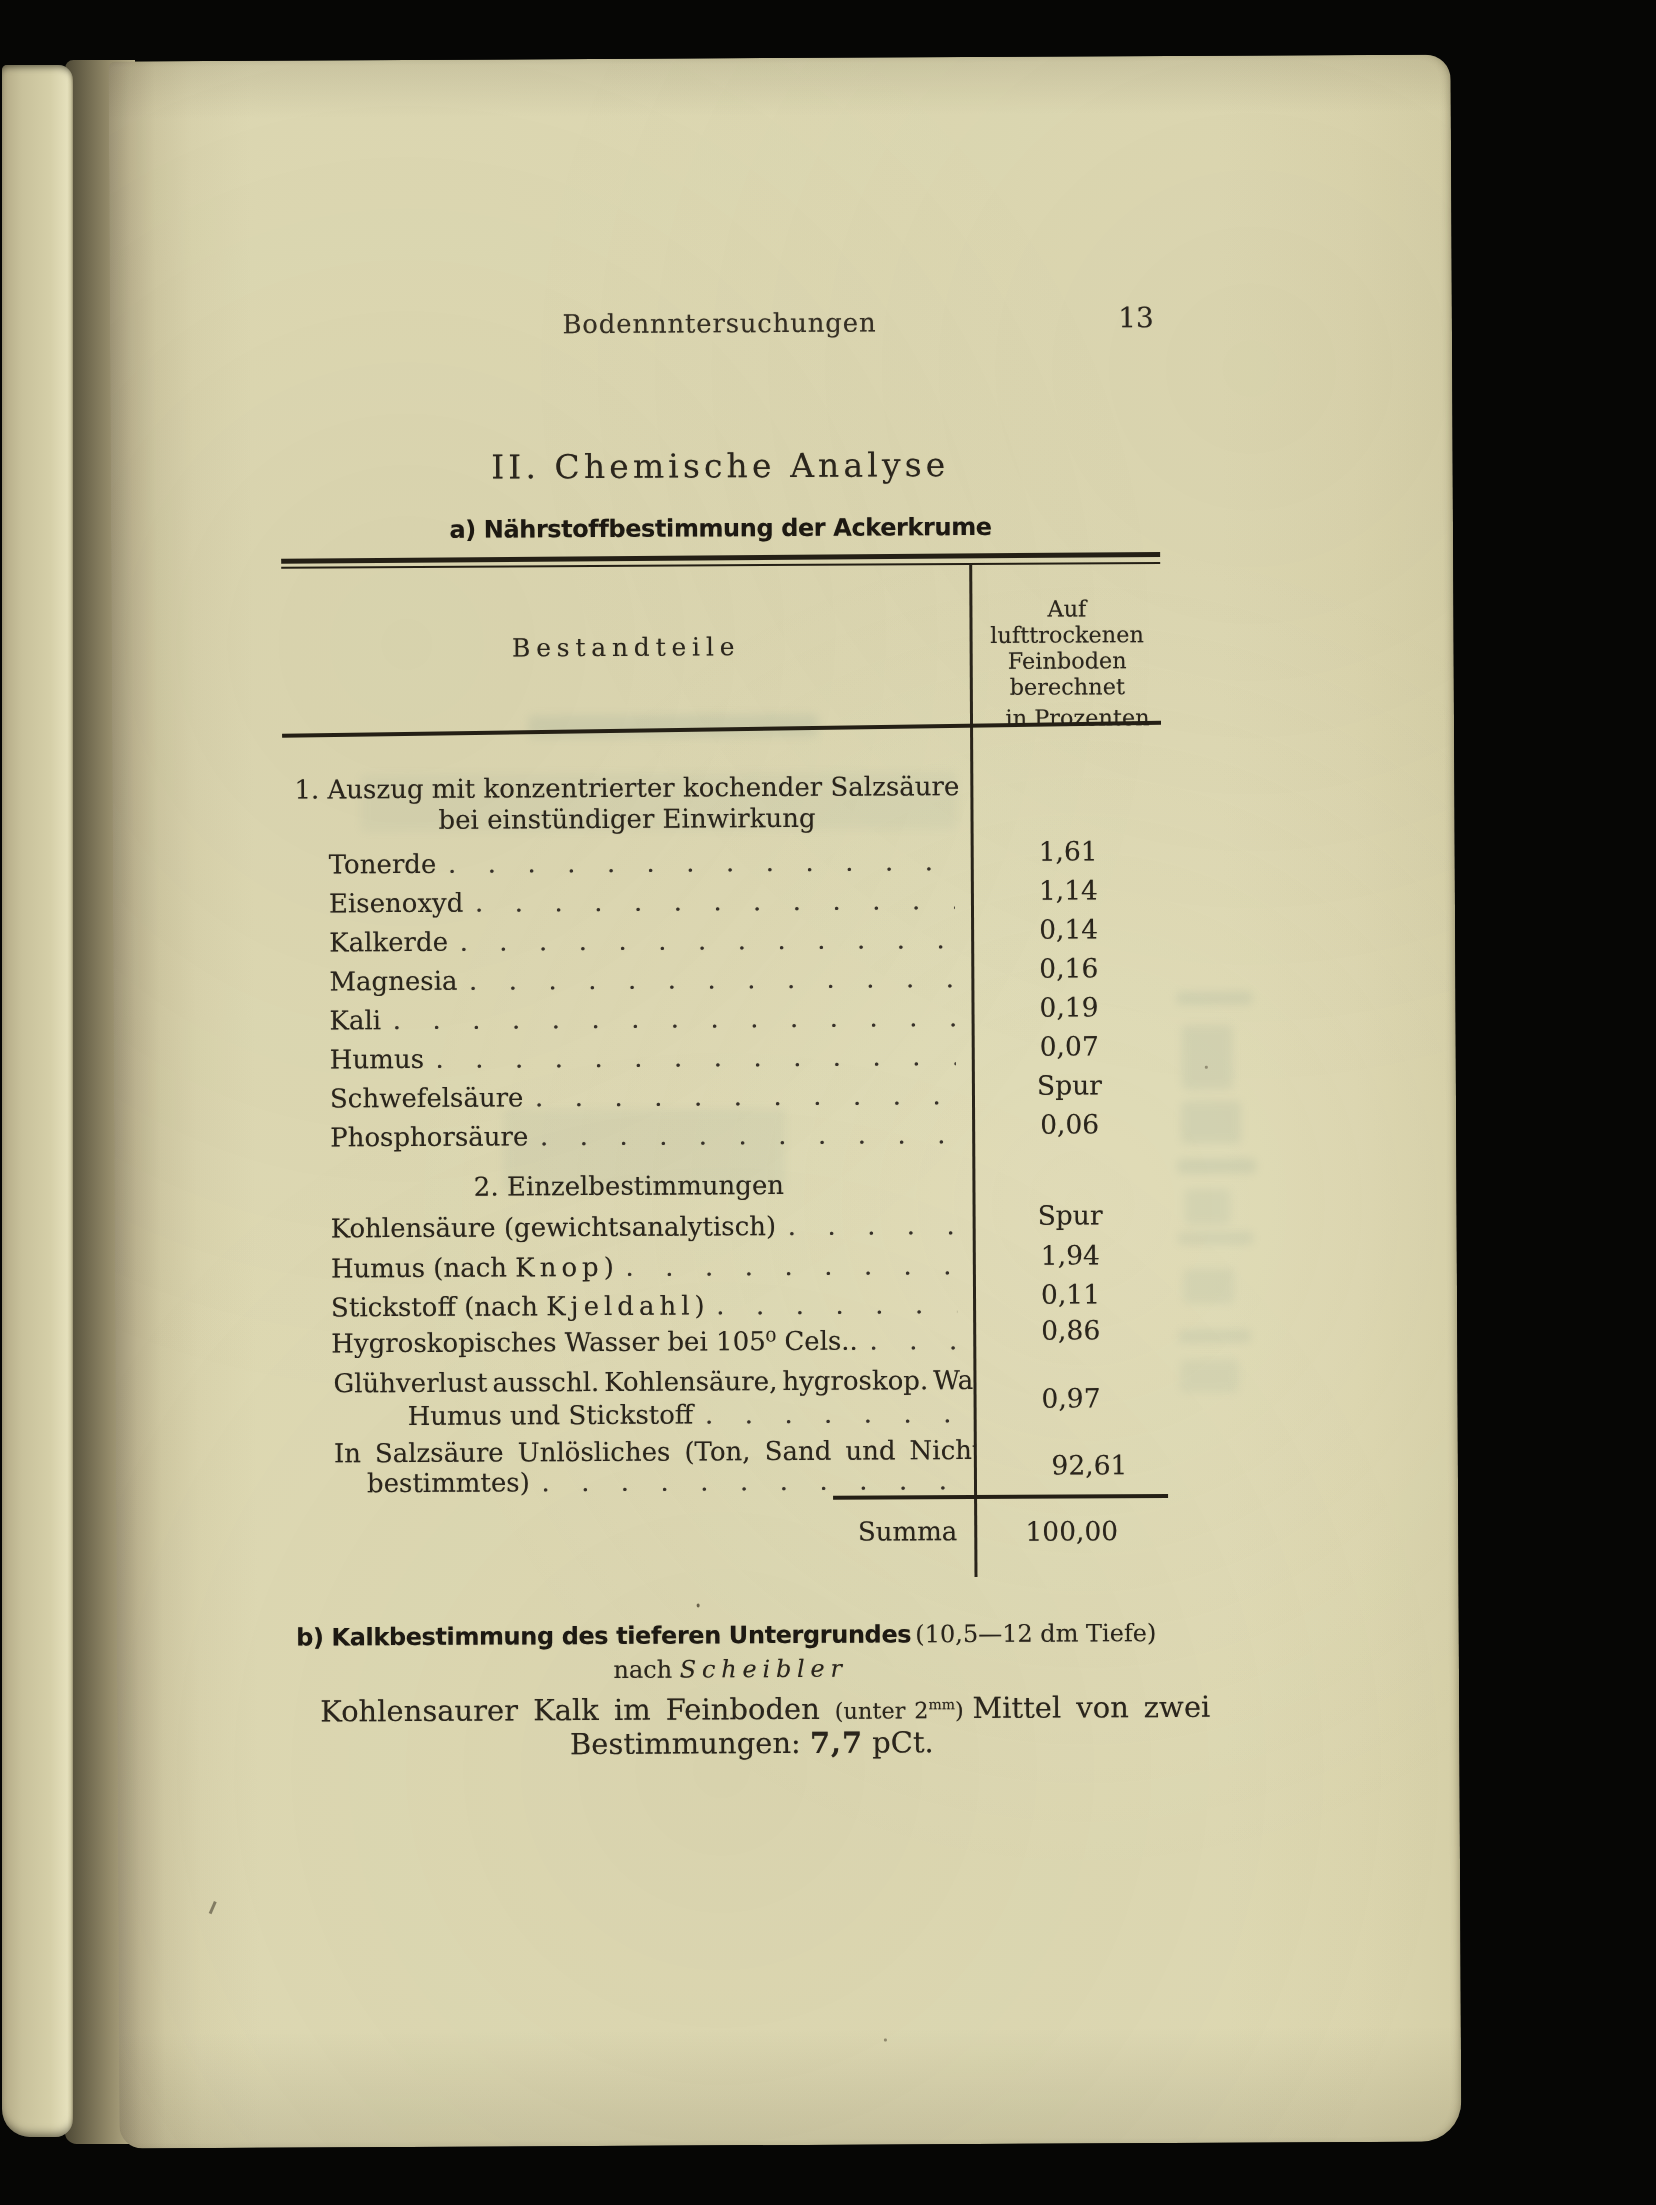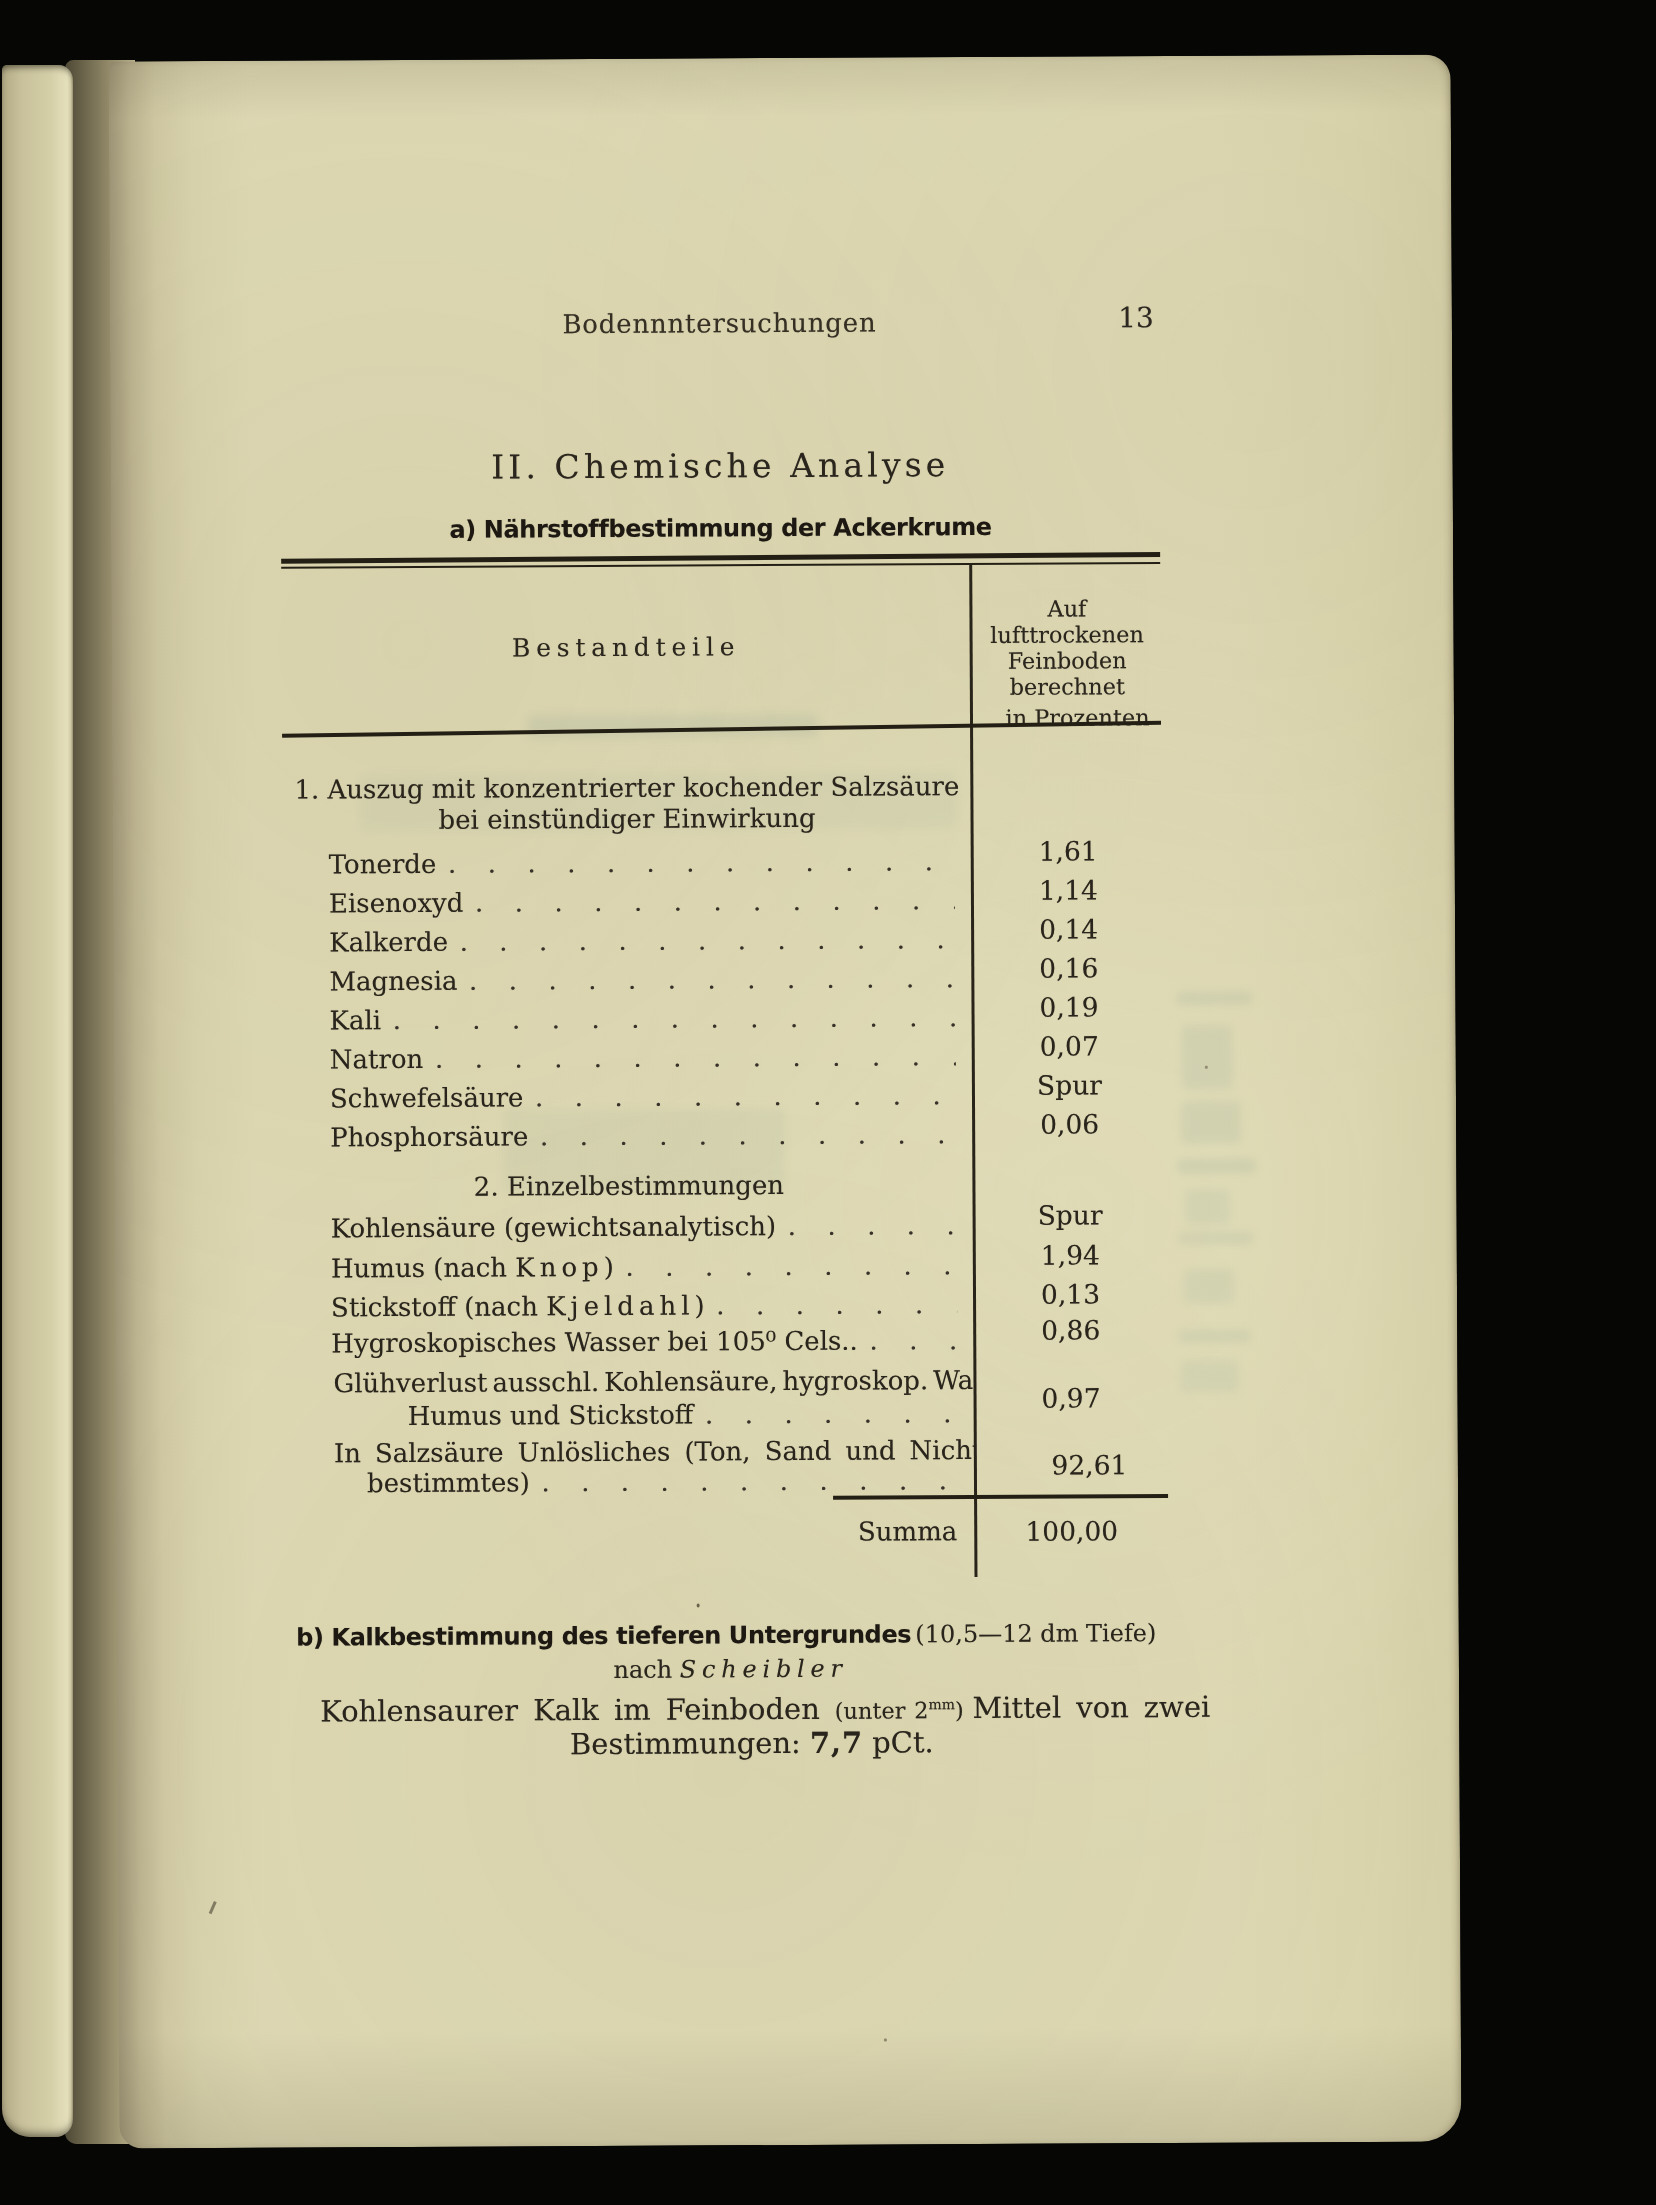--- a/index.html
+++ b/index.html
@@ -196,21 +196,21 @@
       <div class="c1">
           <span class="lbl"><span>Kali</span><span class="sperr"></span><span></span></span>
           <span class="leader">. . . . . . . . . . . . . . . . . . . . . . . . . . . . . . . . . . . . . . . .</span>
         </div>
       <div class="c2">
           <span class="val">0,19</span>
         </div>
     </div>
     <div class="row single" style="top:983px;">
       <div class="c1">
-          <span class="lbl"><span>Natron</span><span class="sperr"></span><span></span></span>
+          <span class="lbl"><span>Humus</span><span class="sperr"></span><span></span></span>
           <span class="leader">. . . . . . . . . . . . . . . . . . . . . . . . . . . . . . . . . . . . . . . .</span>
         </div>
       <div class="c2">
           <span class="val">0,07</span>
         </div>
     </div>
     <div class="row single" style="top:1022px;">
       <div class="c1">
           <span class="lbl"><span>Schwefelsäure</span><span class="sperr"></span><span></span></span>
           <span class="leader">. . . . . . . . . . . . . . . . . . . . . . . . . . . . . . . . . . . . . . . .</span>
@@ -248,21 +248,21 @@
       <div class="c2">
           <span class="val">1,94</span>
         </div>
     </div>
     <div class="row single" style="top:1231px;">
       <div class="c1">
           <span class="lbl"><span>Stickstoff (nach </span><span class="sperr">Kjeldahl</span><span>)</span></span>
           <span class="leader">. . . . . . . . . . . . . . . . . . . . . . . . . . . . . . . . . . . . . . . .</span>
         </div>
       <div class="c2">
-          <span class="val">0,13</span>
+          <span class="val">0,11</span>
         </div>
     </div>
     <div class="row single" style="top:1267px;">
       <div class="c1">
           <span class="lbl"><span>Hygroskopisches Wasser bei 105⁰ Cels..</span><span class="sperr"></span><span></span></span>
           <span class="leader">. . . . . . . . . . . . . . . . . . . . . . . . . . . . . . . . . . . . . . . .</span>
         </div>
       <div class="c2">
           <span class="val">0,86</span>
         </div>

